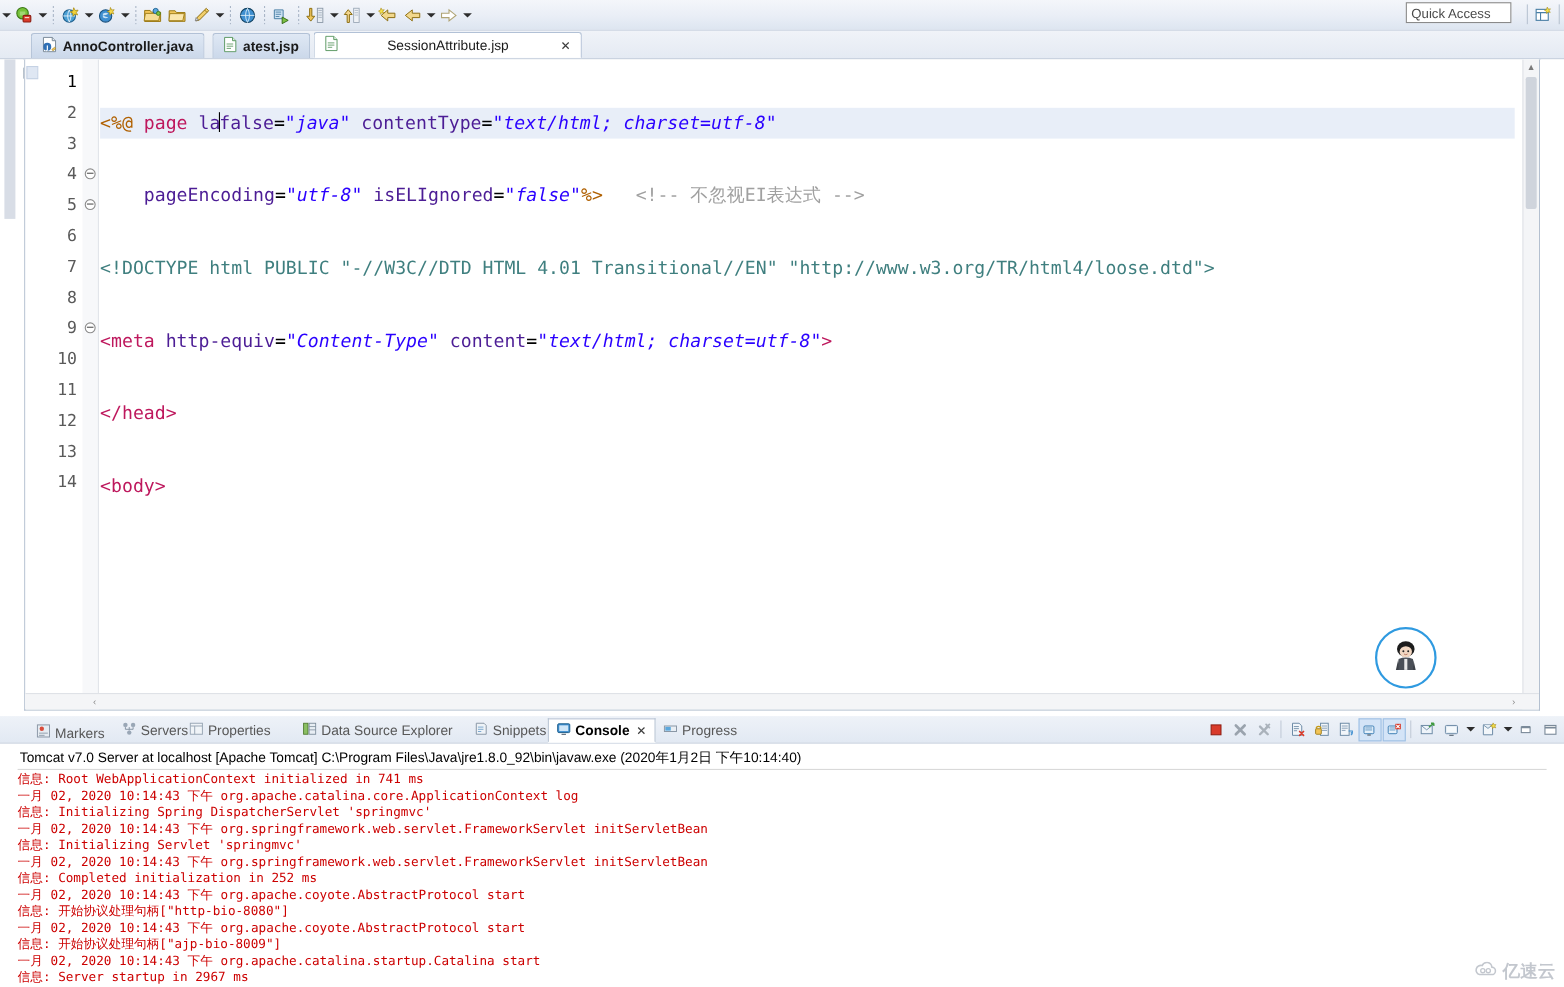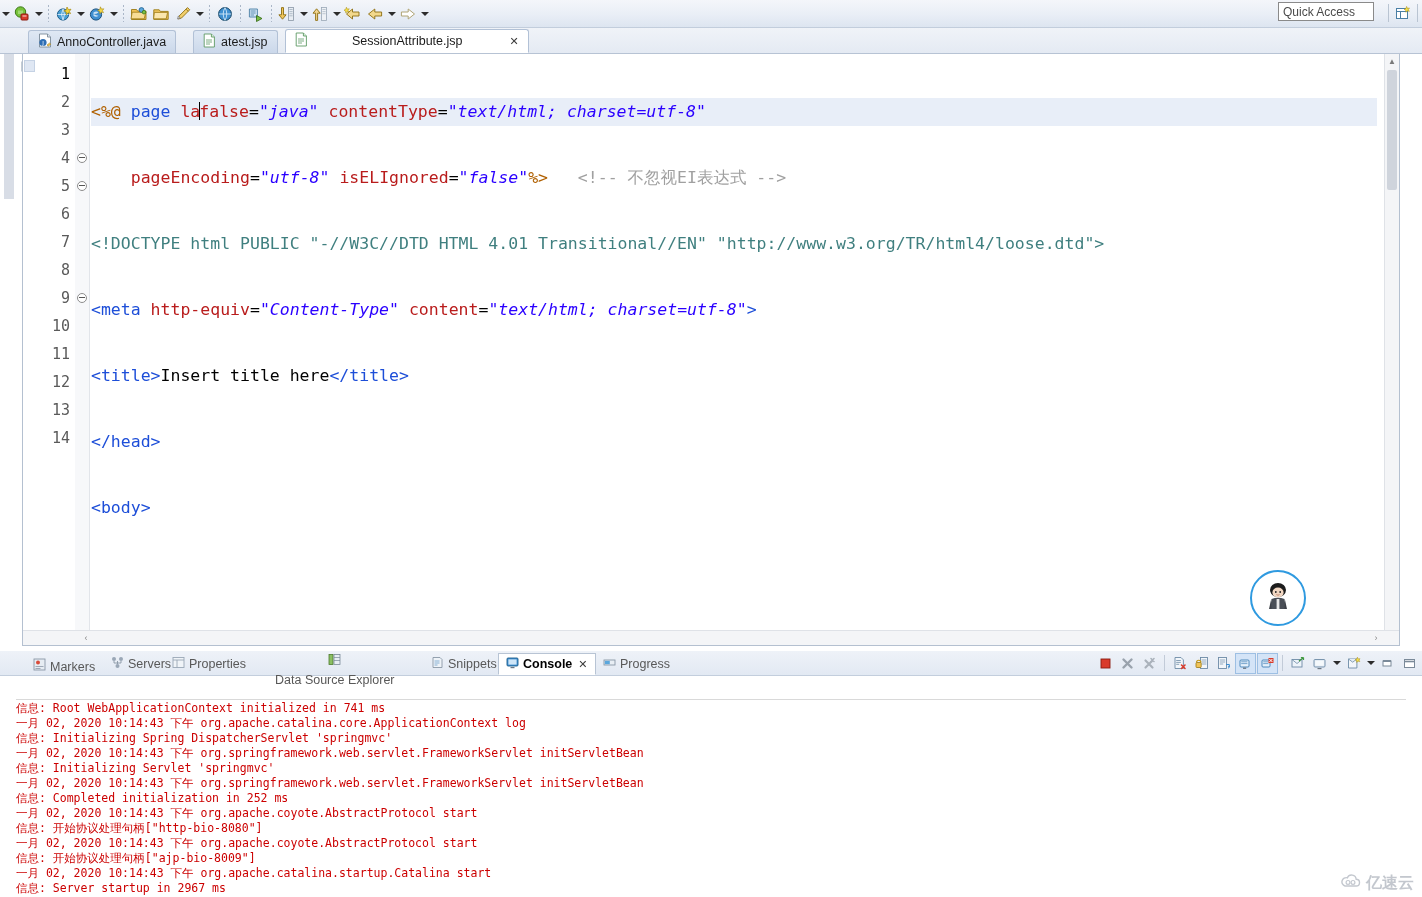--- a/index.html
+++ b/index.html
@@ -58,21 +58,21 @@
   }
   .tab{
     position:absolute;top:2px;height:23px;
     display:flex;align-items:center;gap:5px;
     padding:0 9px;box-sizing:border-box;
     font-size:12.5px;color:#1a1a1a;
     border-top-left-radius:3px;border-top-right-radius:3px;
   }
   .tab.inactive{
     background:linear-gradient(to bottom,#dfe8f4,#cbd8ea);
-    border:1px solid #b2c1d6;border-bottom:none;
+    border:1px solid #b2c1d6;border-bottom:none;font-weight:bold;
   }
   .tab.active{
     background:#ffffff;
     border:1px solid #b2c1d6;border-bottom:1px solid #ffffff;
     height:24px;top:1px;
   }
   .tab .x{font-size:11px;color:#3c3c3c;margin-left:3px;}
   .leftnub{
     position:absolute;left:10px;top:32px;width:14px;height:14px;
   }
@@ -116,22 +116,22 @@
     font-family:"DejaVu Sans Mono","Liberation Mono",monospace;
     font-size:16.5px;padding-top:6px;box-sizing:border-box;
     white-space:pre;letter-spacing:0px;
   }
   .ln{height:28px;line-height:28px;white-space:pre;}
   .ln.cur{background:#e8eef8;}
   .linenos .nrow{height:28px;line-height:28px;padding-right:5px;}
   .linenos .nrow.cur{color:#000;}
 
   
-  .t-tag{color:#1d4ed8;}
-  .t-attr{color:#b91c1c;}
+  .t-tag{color:#be185d;}
+  .t-attr{color:#4c1d95;}
   .t-str{color:#2a00ff;font-style:italic;}
   .t-dirb{color:#b06000;}
   .t-txt{color:#000000;}
   .t-cmt{color:#a0a0a0;}
   .t-doc{color:#3f7f7f;}
 
   .caret{
     display:inline-block;width:1px;height:18px;background:#000;
     vertical-align:-3px;margin:0 -1px;
   }
@@ -454,21 +454,20 @@
         <div class="fold" style="top: 99px;"></div>
         <div class="fold" style="top: 127px;"></div>
         <div class="fold" style="top: 239px;"></div>
       </div>
 
     <div class="code">
       <div class="ln cur"><span class="t-dirb">&lt;%@</span> <span class="t-tag">page</span> <span class="t-attr">la</span><span class="caret"></span><span class="t-attr">false</span><span class="t-txt">=</span><span class="t-str">"java"</span> <span class="t-attr">contentType</span><span class="t-txt">=</span><span class="t-str">"text/html; charset=utf-8"</span></div>
       <div class="ln">    <span class="t-attr">pageEncoding</span><span class="t-txt">=</span><span class="t-str">"utf-8"</span> <span class="t-attr">isELIgnored</span><span class="t-txt">=</span><span class="t-str">"false"</span><span class="t-dirb">%&gt;</span>   <span class="t-cmt">&lt;!-- 不忽视EI表达式 --&gt;</span></div>
       <div class="ln"><span class="t-doc">&lt;!DOCTYPE html PUBLIC "-//W3C//DTD HTML 4.01 Transitional//EN" "http://www.w3.org/TR/html4/loose.dtd"&gt;</span></div>
       <div class="ln"><span class="t-tag">&lt;meta</span> <span class="t-attr">http-equiv</span><span class="t-txt">=</span><span class="t-str">"Content-Type"</span> <span class="t-attr">content</span><span class="t-txt">=</span><span class="t-str">"text/html; charset=utf-8"</span><span class="t-tag">&gt;</span></div>
-      <div class="ln"><span class="t-tag">&lt;title&gt;</span><span class="t-txt">Insert title here</span><span class="t-tag">&lt;/title&gt;</span></div>
       <div class="ln"><span class="t-tag">&lt;/head&gt;</span></div>
       <div class="ln"><span class="t-tag">&lt;body&gt;</span></div>
       
       
       
       
       
     </div>
 
     <div class="vscroll">
@@ -527,21 +526,21 @@
       <div class="vtab" style="left:165px;">
         <span>
           <svg width="13" height="13" viewBox="0 0 13 13">
             <rect x="1" y="1.5" width="11" height="10" fill="#f0f4f8" stroke="#9aa7b6" stroke-width=".9"></rect>
             <path d="M1 4 h11 M5 4 v7.5" stroke="#9aa7b6" stroke-width=".9"></path>
           </svg>
         </span>
         <span>Properties</span>
       </div>
 
-      <div class="vtab" style="left:268px;flex-direction:column;">
+      <div class="vtab" style="left:268px;">
         <span>
           <svg width="13" height="13" viewBox="0 0 13 13">
             <rect x="1" y="1.5" width="4" height="10" fill="#8bbf63" stroke="#4d7a2d" stroke-width=".8"></rect>
             <rect x="6" y="1.5" width="6" height="10" fill="#e8eef4" stroke="#7a8a99" stroke-width=".8"></rect>
             <path d="M6 4.5 h6 M6 7.5 h6" stroke="#7a8a99" stroke-width=".7"></path>
           </svg>
         </span>
         <span>Data Source Explorer</span>
       </div>
 
@@ -664,20 +663,21 @@
         </div>
         <div class="vtb">
           <svg width="13" height="11" viewBox="0 0 13 11">
             <rect x="1.5" y="1.5" width="10" height="8" fill="#fff" stroke="#7b8a99" stroke-width="1"></rect>
             <path d="M1.5 3.5 h10" stroke="#7b8a99" stroke-width="1.6"></path>
           </svg>
         </div>
       </div>
     </div>
 
+    <div class="console-title">Tomcat v7.0 Server at localhost [Apache Tomcat] C:\Program Files\Java\jre1.8.0_92\bin\javaw.exe (2020年1月2日 下午10:14:40)</div>
     <div class="console-rule"></div>
 
     <div class="console-body" id="console-body"><div class="cl">信息: Root WebApplicationContext initialized in 741 ms</div><div class="cl">一月 02, 2020 10:14:43 下午 org.apache.catalina.core.ApplicationContext log</div><div class="cl">信息: Initializing Spring DispatcherServlet 'springmvc'</div><div class="cl">一月 02, 2020 10:14:43 下午 org.springframework.web.servlet.FrameworkServlet initServletBean</div><div class="cl">信息: Initializing Servlet 'springmvc'</div><div class="cl">一月 02, 2020 10:14:43 下午 org.springframework.web.servlet.FrameworkServlet initServletBean</div><div class="cl">信息: Completed initialization in 252 ms</div><div class="cl">一月 02, 2020 10:14:43 下午 org.apache.coyote.AbstractProtocol start</div><div class="cl">信息: 开始协议处理句柄["http-bio-8080"]</div><div class="cl">一月 02, 2020 10:14:43 下午 org.apache.coyote.AbstractProtocol start</div><div class="cl">信息: 开始协议处理句柄["ajp-bio-8009"]</div><div class="cl">一月 02, 2020 10:14:43 下午 org.apache.catalina.startup.Catalina start</div><div class="cl">信息: Server startup in 2967 ms</div></div>
 
     <div class="watermark">
       <span>
         <svg width="22" height="15" viewBox="0 0 22 15">
           <path d="M5 12 h11 a3.4 3.4 0 0 0 .2-6.8 a4.6 4.6 0 0 0-8.8-1.4 A3.6 3.6 0 0 0 5 12z" fill="none" stroke="#b9bec6" stroke-width="1.4"></path>
           <circle cx="8" cy="8.4" r="1.9" fill="none" stroke="#b9bec6" stroke-width="1.2"></circle>
           <circle cx="13" cy="8.4" r="1.9" fill="none" stroke="#b9bec6" stroke-width="1.2"></circle>

